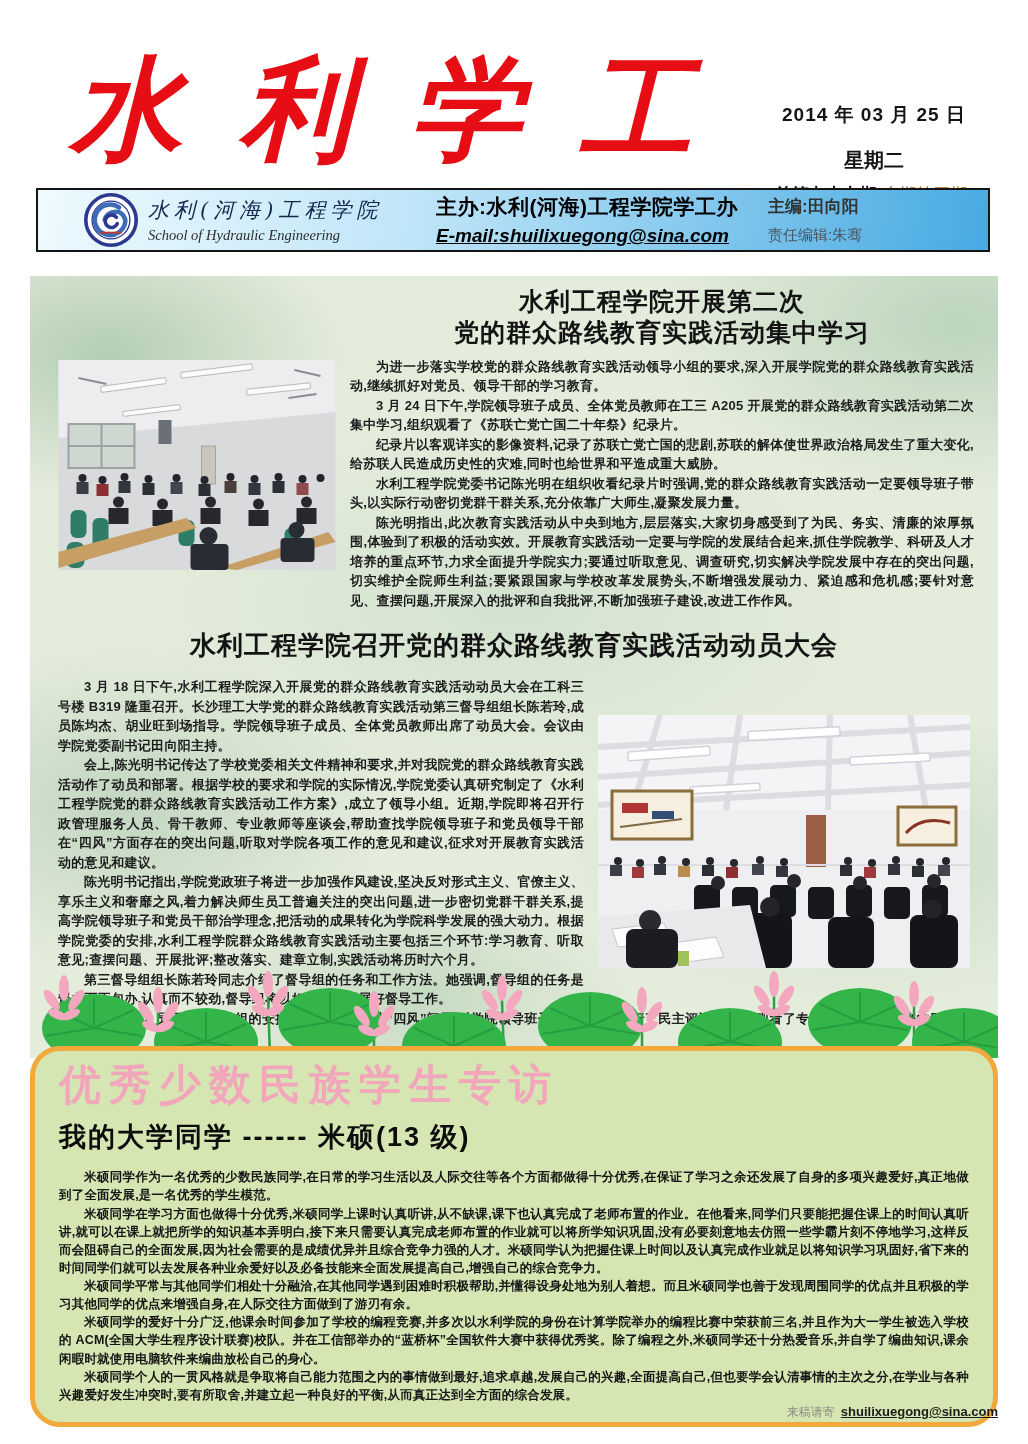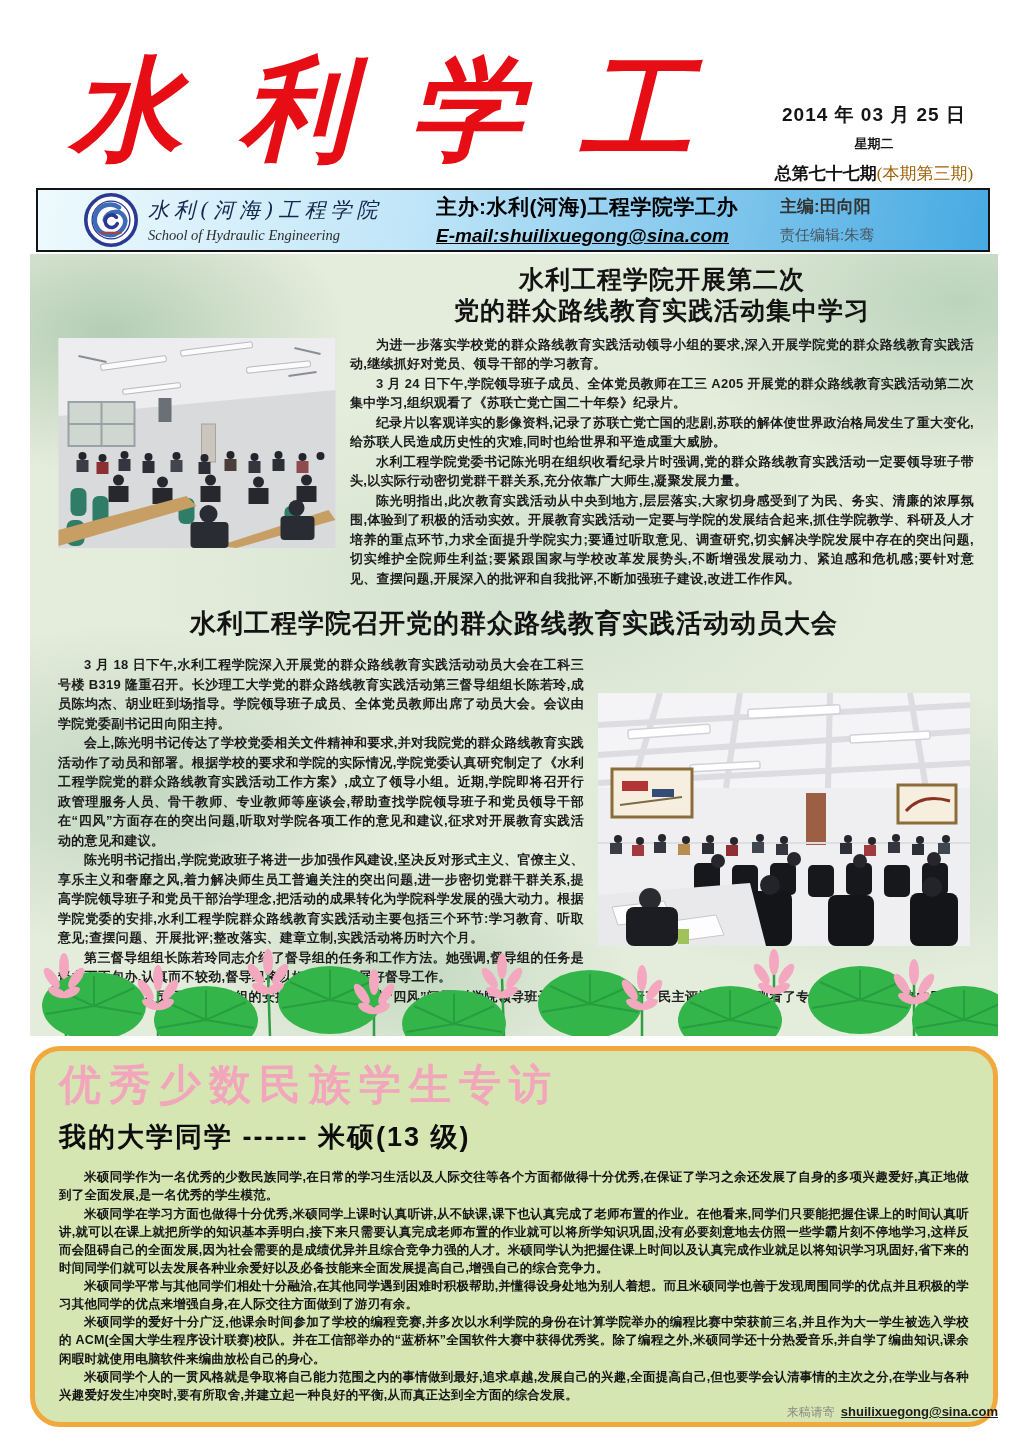--- a/index.html
+++ b/index.html
@@ -6,42 +6,42 @@
   .page{position:relative;width:1028px;height:1444px;background:#fff;overflow:hidden;
         font-family:"Liberation Sans",sans-serif;color:#111;}
 
   
   .masthead-title{position:absolute;left:70px;top:34px;width:700px;height:150px;
       display:flex;align-items:center;color:#e60d15;
       font-family:"DejaVu Serif",serif;font-weight:bold;font-style:italic;
       font-size:112px;letter-spacing:58px;white-space:nowrap;line-height:1;}
   .masthead-meta{position:absolute;right:34px;top:102px;width:240px;text-align:center;color:#141414;}
   .masthead-meta .date{font-size:19px;font-weight:bold;letter-spacing:1px;}
-  .masthead-meta .weekday{font-size:13px;font-weight:bold;margin-top:7px;}
+  .masthead-meta .weekday{font-size:20px;font-weight:bold;margin-top:19px;}
   .masthead-meta .issue{font-size:17px;margin-top:9px;white-space:nowrap;}
   .masthead-meta .issue .b{font-weight:900;}
   .masthead-meta .issue .note{color:#a16207;font-family:"Liberation Serif",serif;}
 
   
   .banner{position:absolute;left:36px;top:188px;width:954px;height:64px;border:2px solid #141414;
       background:linear-gradient(100deg,#eefafe 0%,#bfe5f8 40%,#47aae2 100%);
       display:flex;align-items:center;box-sizing:border-box;}
   .banner-left{display:flex;align-items:center;gap:10px;padding-left:46px;width:338px;flex:none;}
   .logo{width:54px;height:54px;flex:none;}
   .school-cn{font-family:"DejaVu Serif",serif;font-style:italic;font-size:21px;color:#15264d;letter-spacing:5px;white-space:nowrap;}
   .school-en{font-family:"Liberation Serif",serif;font-style:italic;font-size:14.5px;color:#2c2c2c;margin-top:3px;}
   .banner-mid{flex:1;padding-left:14px;}
   .organizer{font-size:21px;font-weight:900;color:#000;letter-spacing:0.5px;}
   .banner-email{font-size:19px;font-weight:900;color:#000;text-decoration:underline;margin-top:4px;display:inline-block;font-style:italic;}
-  .banner-right{width:196px;padding-right:12px;flex:none;}
+  .banner-right{width:196px;padding-right:24px;flex:none;}
   .chief{font-size:17px;color:#333;font-weight:600;}
   .duty{font-size:15px;color:#49555f;margin-top:8px;}
 
   
-  .main{position:absolute;left:30px;top:254px;width:968px;height:782px;overflow:hidden;
+  .main{position:absolute;left:30px;top:276px;width:968px;height:782px;overflow:hidden;
      background-color:#e4ecdb;
      background-image:
        radial-gradient(ellipse 340px 200px at 8% 10%,rgba(122,168,134,.45),rgba(122,168,134,0) 70%),
        radial-gradient(ellipse 430px 240px at 96% 6%,rgba(148,188,158,.50),rgba(148,188,158,0) 70%),
        radial-gradient(ellipse 520px 270px at 50% 42%,rgba(196,218,198,.55),rgba(196,218,198,0) 70%),
        radial-gradient(ellipse 380px 230px at 10% 68%,rgba(128,173,142,.35),rgba(128,173,142,0) 70%),
        radial-gradient(ellipse 430px 210px at 86% 74%,rgba(158,198,168,.40),rgba(158,198,168,0) 70%),
        radial-gradient(ellipse 300px 170px at 40% 92%,rgba(138,183,148,.35),rgba(138,183,148,0) 70%);}
 
   .article1{display:flex;gap:14px;padding:8px 24px 0 28px;}

